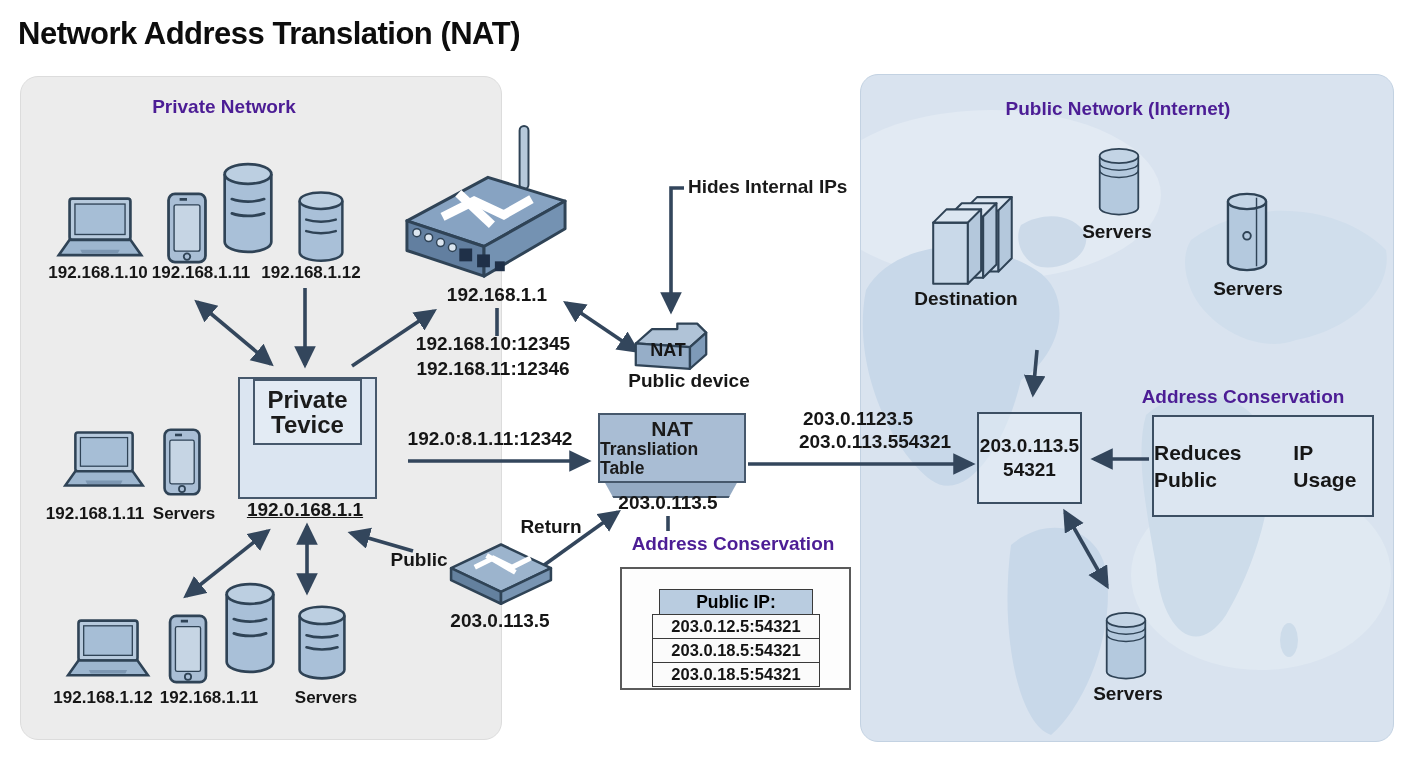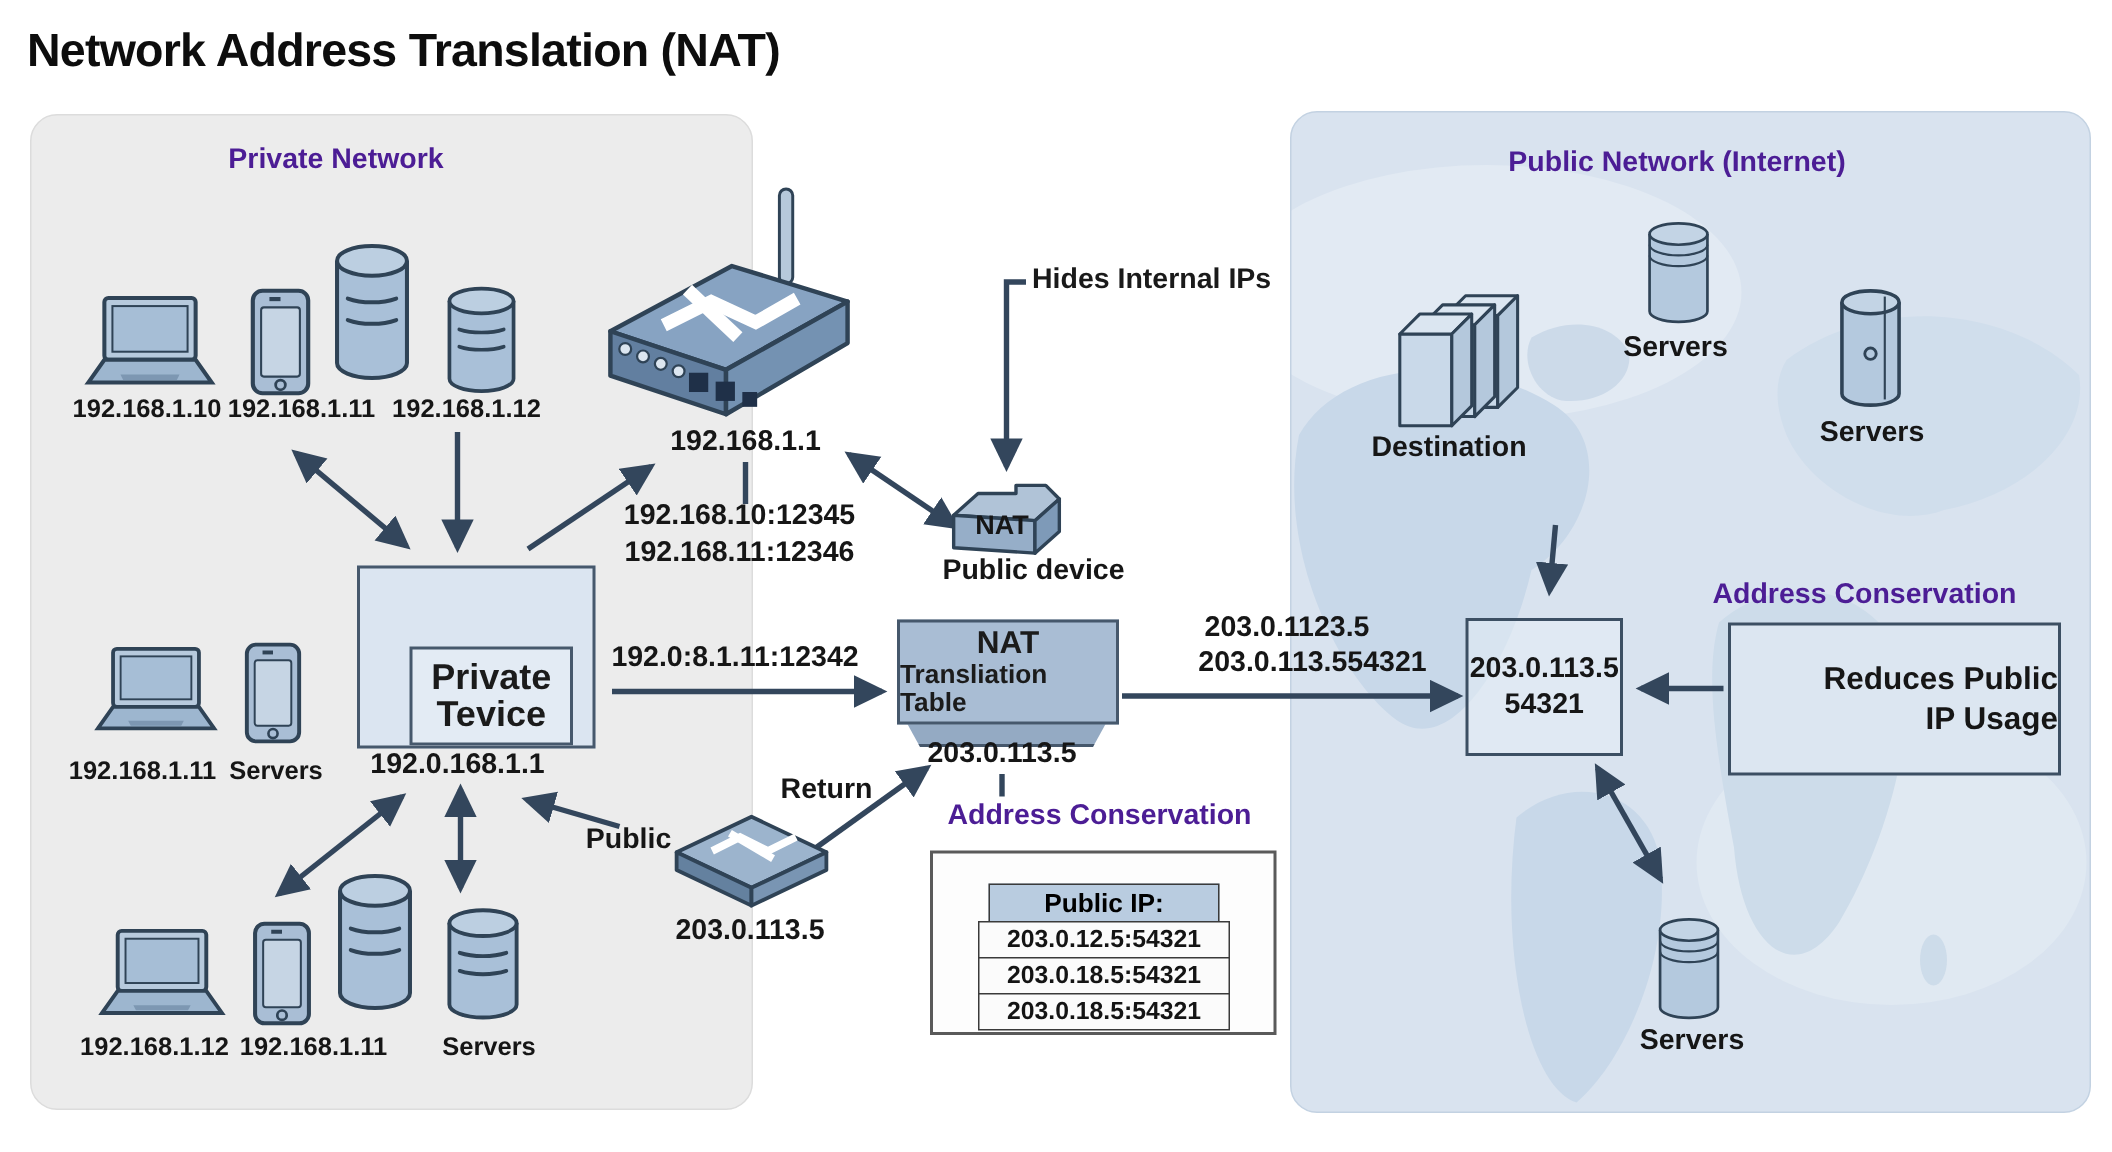--- a/index.html
+++ b/index.html
@@ -9,34 +9,34 @@
   .panel.private{left:20px;top:76px;width:480px;height:662px;background:#ececec;border:1px solid #dcdcdc;z-index:1;}
   .panel.public{left:860px;top:74px;width:532px;height:666px;background:#d9e3ef;border:1px solid #c3d2e2;z-index:1;overflow:hidden;}
   .map{position:absolute;left:0;top:0;width:100%;height:100%;}
   .title{position:absolute;left:18px;top:16px;margin:0;font-size:31px;font-weight:700;color:#0d0d0d;letter-spacing:-0.5px;z-index:10;}
   .h{position:absolute;transform:translateX(-50%);white-space:nowrap;font-size:19px;font-weight:700;color:#4c1d95;z-index:10;}
   .lbl{position:absolute;transform:translateX(-50%);white-space:nowrap;font-size:17px;font-weight:600;color:#161616;z-index:10;}
   .lbl.big{font-size:19px;}
   .icon{position:absolute;z-index:10;}
   .arrows{position:absolute;left:0;top:0;width:1408px;height:768px;z-index:5;pointer-events:none;}
   .pdbox{position:absolute;left:238px;top:377px;width:135px;height:118px;background:#dbe5f1;border:2.5px solid #46586c;
-         display:flex;align-items:flex-end;justify-content:center;z-index:10;padding-left:20px;}
+         display:flex;align-items:flex-start;justify-content:center;z-index:10;}
   .pdbox .inner{border:2px solid #46586c;background:#e3ebf4;padding:6px 12px;text-align:center;
                 font-size:24px;font-weight:600;line-height:1.05;color:#1b1b1b;}
   .natbox{position:absolute;left:598px;top:413px;width:144px;height:66px;background:#a9bdd4;border:2.5px solid #46586c;
           display:flex;flex-direction:column;align-items:center;justify-content:center;z-index:10;}
   .natbox .l1{font-size:21px;font-weight:700;color:#1b1b1b;line-height:1.05;}
   .natbox .l2{font-size:17.5px;font-weight:600;color:#1b1b1b;line-height:1.1;}
   .pedestal{position:absolute;left:604px;top:481px;width:134px;height:15px;background:#94aac3;border-bottom:2px solid #46586c;
             clip-path:polygon(0 0,100% 0,93% 100%,7% 100%);z-index:9;}
   .ipbox{position:absolute;left:977px;top:412px;width:101px;height:88px;border:2.5px solid #3c4f63;background:rgba(230,238,246,0.55);
          display:flex;flex-direction:column;align-items:center;justify-content:center;z-index:10;
          font-size:19px;font-weight:600;line-height:1.25;color:#161616;}
   .benefit{position:absolute;left:1152px;top:415px;width:218px;height:98px;border:2.5px solid #3c4f63;background:#dce6f1;
-           display:flex;flex-direction:column;align-items:flex-end;justify-content:center;z-index:10;
+           display:flex;align-items:center;justify-content:center;z-index:10;
            font-size:21px;font-weight:600;line-height:1.3;color:#161616;}
   .ctable{position:absolute;left:620px;top:567px;width:227px;height:119px;background:#fdfdfd;border:2px solid #5a5a5a;z-index:10;}
   .ctable .hd{position:absolute;left:37px;top:20px;width:152px;height:24px;background:#b9cce0;border:1.8px solid #3a3a3a;
               text-align:center;font-size:17.5px;font-weight:600;line-height:24px;color:#000000;}
   .ctable .row{position:absolute;left:30px;width:166px;height:23px;background:#fbfbfb;border:1.8px solid #3a3a3a;
                text-align:center;font-size:16.5px;font-weight:600;line-height:22px;color:#141414;}
   .callout{position:absolute;white-space:nowrap;font-size:19px;font-weight:600;color:#1a1a1a;z-index:10;}
 </style>
 </head>
 <body>
@@ -255,21 +255,21 @@
     <div>Reduces Public</div>
     <div>IP Usage</div>
   </div>
 
   <div class="lbl" style="left:98px;top:263px;">192.168.1.10</div>
   <div class="lbl" style="left:201px;top:263px;">192.168.1.11</div>
   <div class="lbl" style="left:311px;top:263px;">192.168.1.12</div>
   <div class="lbl big" style="left:497px;top:284px;">192.168.1.1</div>
   <div class="lbl big" style="left:493px;top:333px;">192.168.10:12345</div>
   <div class="lbl big" style="left:493px;top:358px;">192.168.11:12346</div>
-  <div class="lbl big" style="left:305px;top:499px;">192.0.168.1.1</div>
+  <div class="lbl big" style="left:305px;top:499px;text-decoration:underline;">192.0.168.1.1</div>
   <div class="lbl" style="left:95px;top:504px;">192.168.1.11</div>
   <div class="lbl" style="left:184px;top:504px;">Servers</div>
   <div class="lbl big" style="left:490px;top:428px;">192.0:8.1.11:12342</div>
   <div class="lbl" style="left:103px;top:688px;">192.168.1.12</div>
   <div class="lbl" style="left:209px;top:688px;">192.168.1.11</div>
   <div class="lbl" style="left:326px;top:688px;">Servers</div>
   <div class="lbl big" style="left:419px;top:549px;">Public</div>
   <div class="lbl big" style="left:500px;top:610px;">203.0.113.5</div>
   <div class="lbl big" style="left:551px;top:516px;">Return</div>
   <div class="lbl big" style="left:858px;top:408px;">203.0.1123.5</div>

